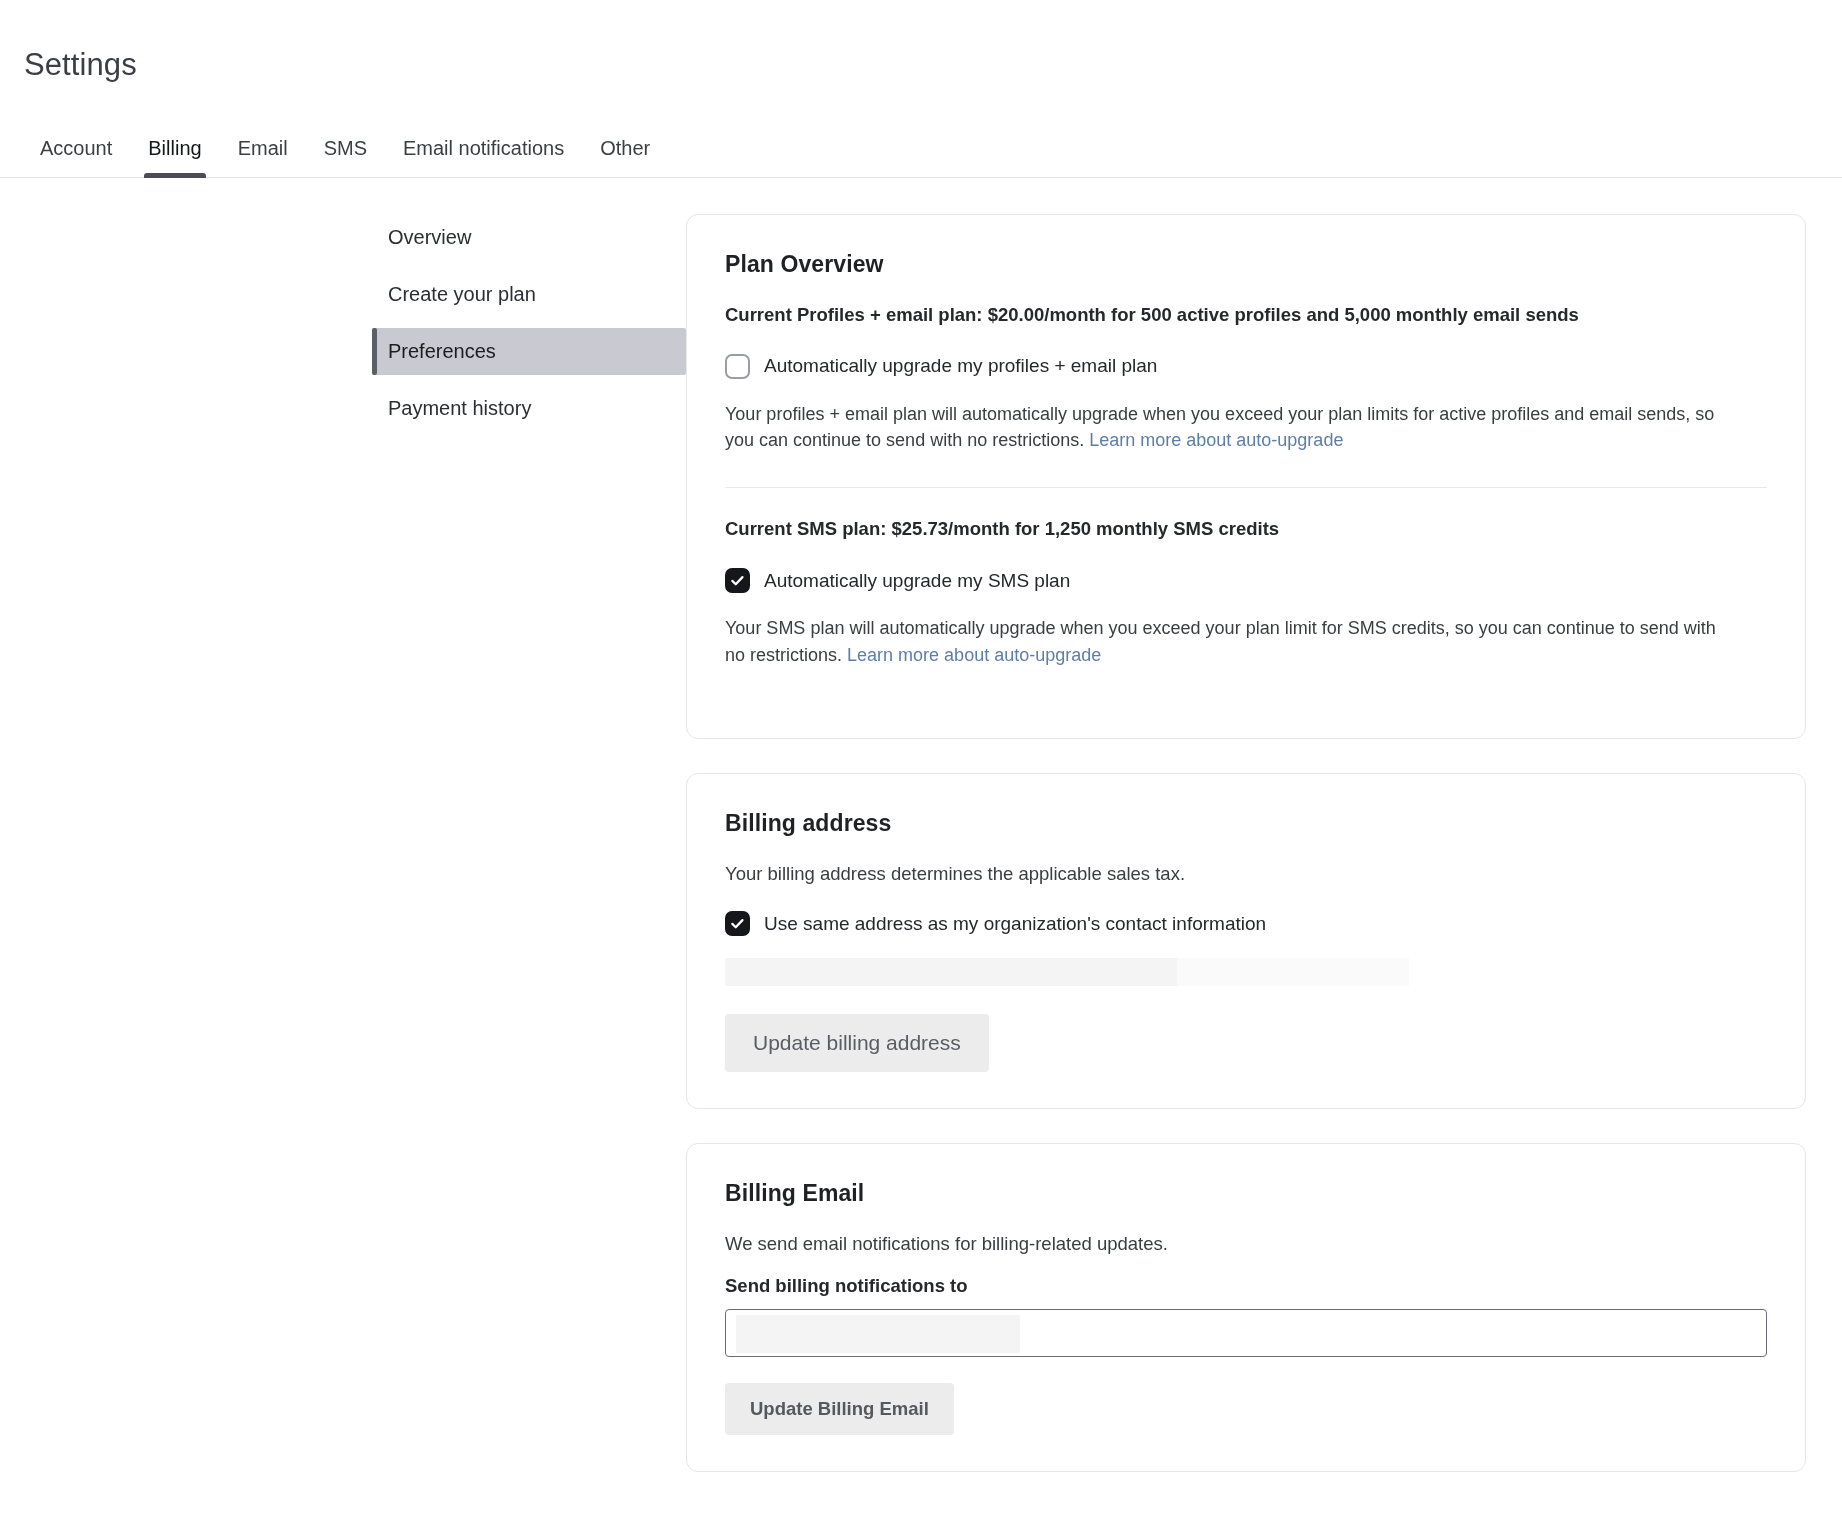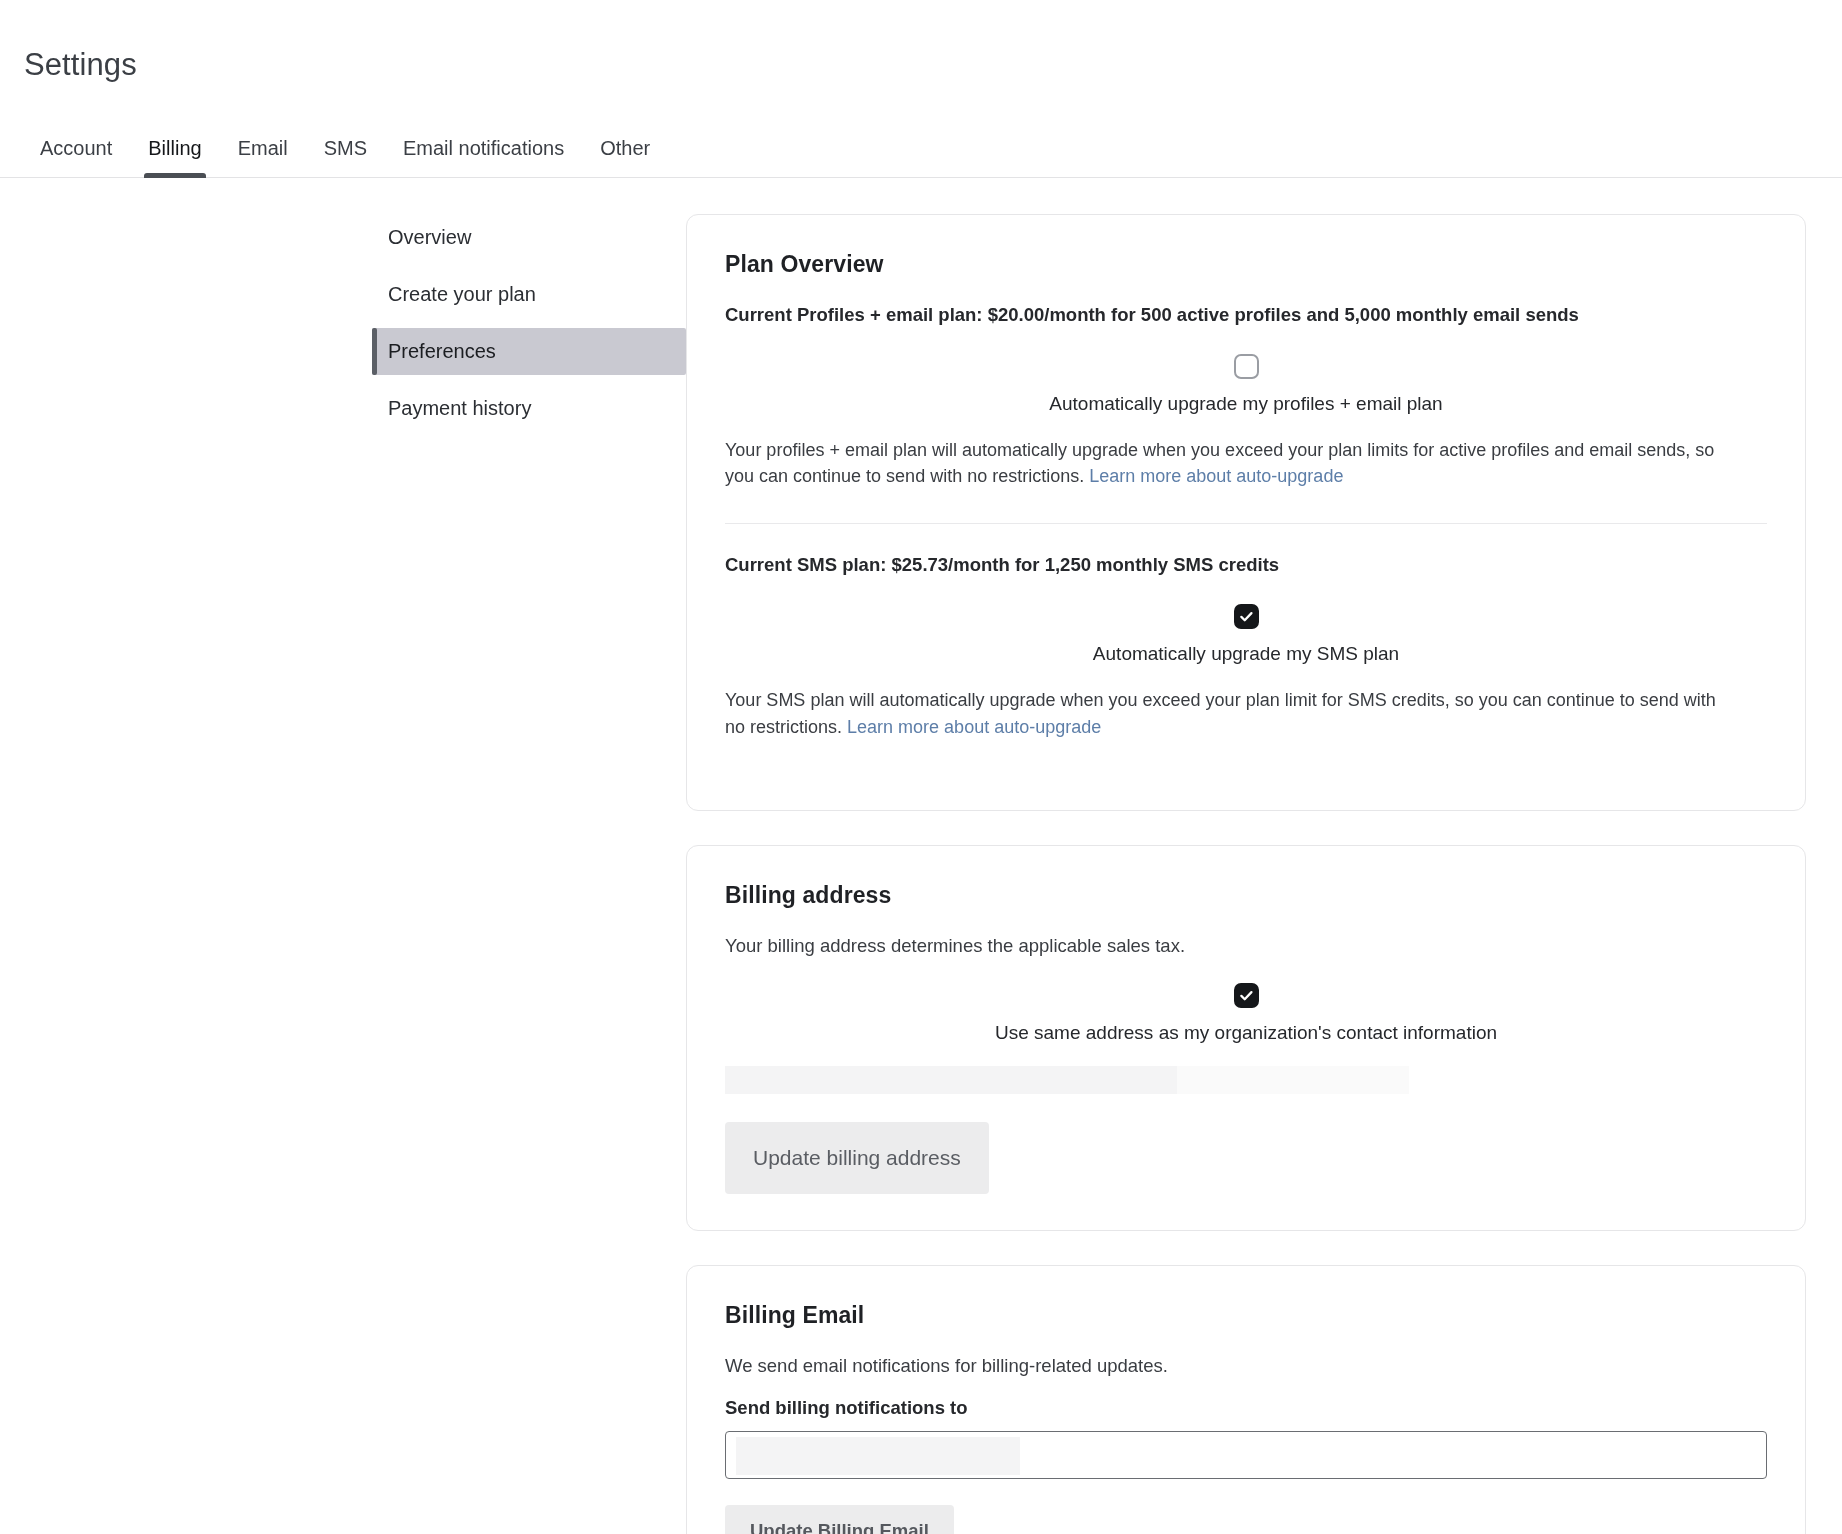--- a/index.html
+++ b/index.html
@@ -121,21 +121,20 @@
     margin: 34px 0 30px 0;
   }
 
   
   .check-row {
     display: flex;
     align-items: center;
     gap: 14px;
     margin: 0 0 22px 0;
     cursor: pointer;
-    flex-direction: column;
   }
   .cb {
     width: 25px; height: 25px;
     border-radius: 7px;
     flex: 0 0 25px;
     display: inline-flex;
     align-items: center; justify-content: center;
   }
   .cb.off { border: 2px solid #9a9da3; background: #fff; }
   .cb.on  { background: #15171a; border: 2px solid #15171a; }
@@ -153,21 +152,21 @@
     font-family: inherit;
   }
   .btn-bold {
     font-size: 18.5px;
     font-weight: 700;
     padding: 15px 25px;
   }
   .btn-plain {
     font-size: 21px;
     font-weight: 400;
-    padding: 24px 28px;
+    padding: 17px 28px;
     color: #5a5d63;
   }
 
   
   .redact-row { display: flex; margin: 0 0 28px 0; }
   .redact { height: 28px; background: #f4f4f5; }
   .redact.b { background: #fafafa; }
 
   
   .field-label {

